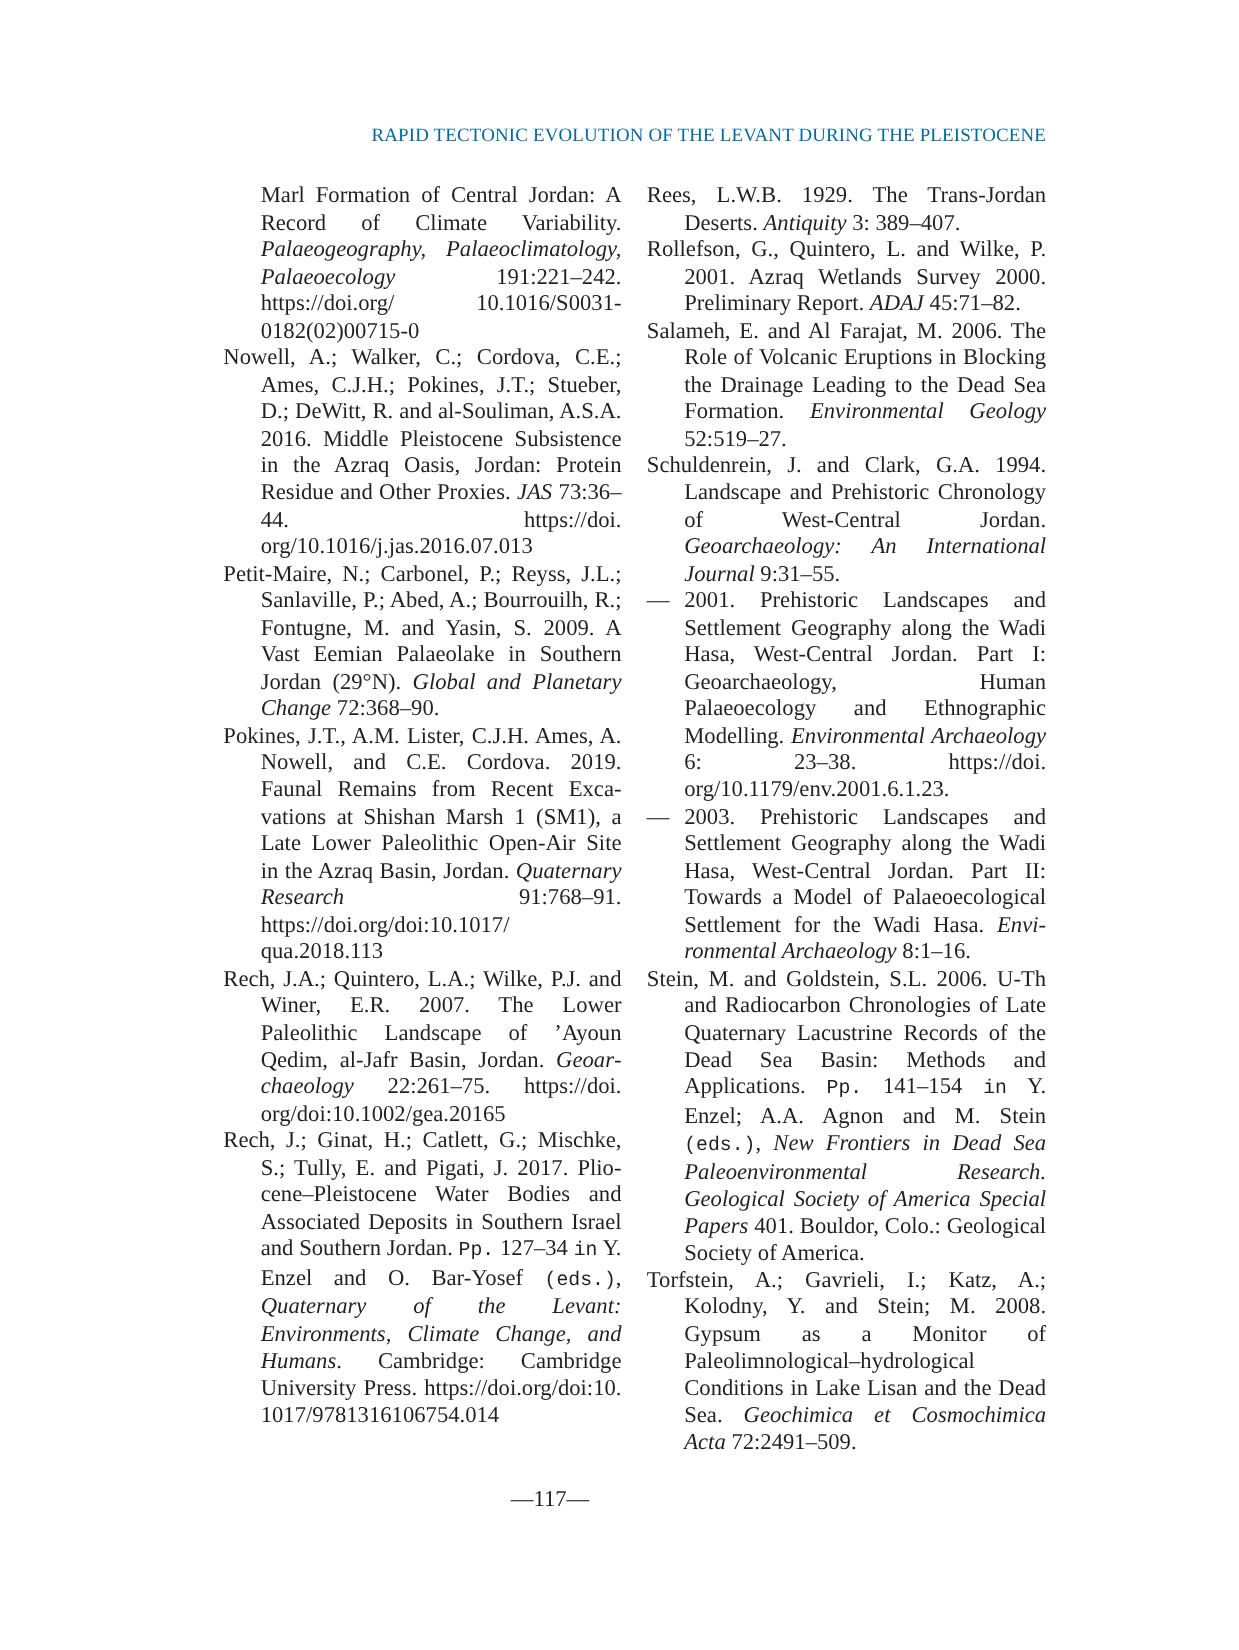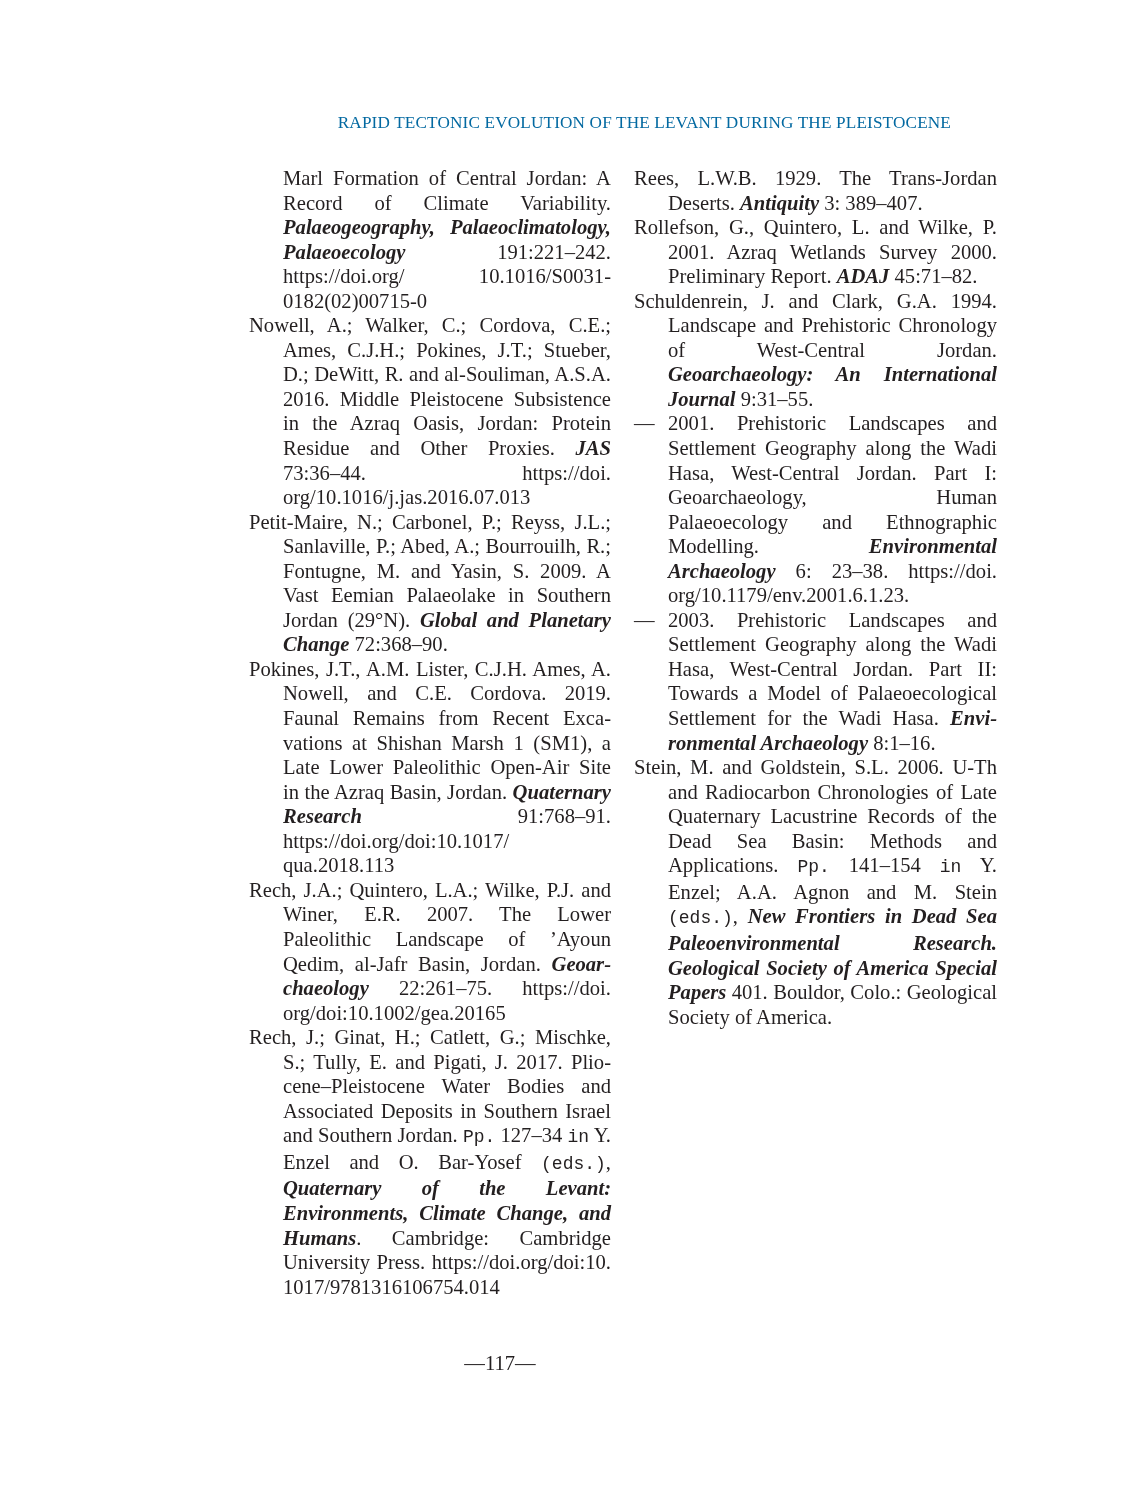--- a/index.html
+++ b/index.html
@@ -24,21 +24,20 @@
       letter-spacing: 0.15px;
       color: #0369a1;
       white-space: nowrap;
     }
     .column {
       position: absolute;
       top: 166px;
       font-family: "Liberation Serif", serif;
       font-size: 20.6px;
       line-height: 24.55px;
-      margin-left: 46px;
     }
     .col-left {
       left: 203px;
       width: 362px;
     }
     .col-right {
       left: 588px;
       width: 363px;
     }
     .ref {
@@ -55,21 +54,20 @@
       padding-left: 34px;
       text-indent: -34px;
     }
     .dash {
       display: inline-block;
       width: 34px;
       text-indent: 0;
     }
     .run-italic {
       font-style: italic;
-      font-weight: bold;
     }
     .run-small {
       font-size: 18px;
       font-family: Liberation Mono, monospace;
     }
     .page-number {
       position: absolute;
       top: 1352px;
       left: 0;
       width: 1000px;
@@ -88,19 +86,21 @@
     <p class="ref continued"><span class="run-normal">Marl Formation of Central Jordan: A Record of Climate Variability. </span><span class="run-italic">Palaeogeography, Palaeoclimatol­ogy, Palaeoecology</span><span class="run-normal"> 191:221–242. https://doi.org/​ 10.1016/S0031-​0182(02)00715-0</span></p>
     <p class="ref"><span class="run-normal">Nowell, A.; Walker, C.; Cordova, C.E.; Ames, C.J.H.; Pokines, J.T.; Stue­ber, D.; DeWitt, R. and al-Souliman, A.S.A. 2016. Middle Pleistocene Subsistence in the Azraq Oasis, Jordan: Protein Residue and Other Proxies. </span><span class="run-italic">JAS</span><span class="run-normal"> 73:36–44. https://doi.​org/10.1016/j.jas.2016.07.013</span></p>
     <p class="ref"><span class="run-normal">Petit-Maire, N.; Carbonel, P.; Reyss, J.L.; Sanlaville, P.; Abed, A.; Bour­rouilh, R.; Fontugne, M. and Yasin, S. 2009. A Vast Eemian Palaeolake in Southern Jordan (29°N). </span><span class="run-italic">Global and Planetary Change</span><span class="run-normal"> 72:368–90.</span></p>
     <p class="ref"><span class="run-normal">Pokines, J.T., A.M. Lister, C.J.H. Ames, A. Nowell, and C.E. Cordova. 2019. Faunal Remains from Recent Exca­vations at Shishan Marsh 1 (SM1), a Late Lower Paleolithic Open-Air Site in the Azraq Basin, Jordan. </span><span class="run-italic">Quaternary Research</span><span class="run-normal"> 91:768–​91. https://doi.org/doi:10.1017/​qua.2018.113</span></p>
     <p class="ref"><span class="run-normal">Rech, J.A.; Quintero, L.A.; Wilke, P.J. and Winer, E.R. 2007. The Lower Paleolithic Landscape of ’Ayoun Qedim, al-Jafr Basin, Jordan. </span><span class="run-italic">Geoar­chaeology</span><span class="run-normal"> 22:261–75. https://doi.​org/doi:10.1002/gea.20165</span></p>
     <p class="ref"><span class="run-normal">Rech, J.; Ginat, H.; Catlett, G.; Mischke, S.; Tully, E. and Pigati, J. 2017. Plio­cene–Pleistocene Water Bodies and Associated Deposits in South­ern Israel and Southern Jordan. </span><span class="run-normal run-small">Pp.</span><span class="run-normal"> 127–34 </span><span class="run-normal run-small">in</span><span class="run-normal"> Y. Enzel and O. Bar-Yosef </span><span class="run-normal run-small">(eds.)</span><span class="run-normal">, </span><span class="run-italic">Quaternary of the Levant: Environments, Climate Change, and Humans</span><span class="run-normal">. Cambridge: Cambridge University Press. https://doi.org/​doi:10. 1017/9781316106754.014</span></p>
   </div>
 <div class="column col-right">
     <p class="ref"><span class="run-normal">Rees, L.W.B. 1929. The Trans-Jordan Deserts. </span><span class="run-italic">Antiquity</span><span class="run-normal"> 3: 389–407.</span></p>
     <p class="ref"><span class="run-normal">Rollefson, G., Quintero, L. and Wilke, P. 2001. Azraq Wetlands Survey 2000. Preliminary Report. </span><span class="run-italic">ADAJ</span><span class="run-normal"> 45:71–​82.</span></p>
+    <p class="ref"><span class="run-normal">Salameh, E. and Al Farajat, M. 2006. The Role of Volcanic Eruptions in Blocking the Drainage Leading to the Dead Sea Formation. </span><span class="run-italic">Environ­mental Geology</span><span class="run-normal"> 52:519–27.</span></p>
     <p class="ref"><span class="run-normal">Schuldenrein, J. and Clark, G.A. 1994. Landscape and Prehistoric Chro­nology of West-Central Jordan. </span><span class="run-italic">Geoarchaeology: An International Journal</span><span class="run-normal"> 9:31–55.</span></p>
     <p class="ref dash-entry"><span class="dash">—</span><span class="run-normal">2001. Prehistoric Landscapes and Settlement Geography along the Wadi Hasa, West-Central Jordan. Part I: Geoarchaeology, Human Palaeoecology and Ethno­graphic Modelling. </span><span class="run-italic">Environmental Archaeology</span><span class="run-normal"> 6: 23–38. https://doi.​org/10.1179/env.2001.6.1.23.</span></p>
     <p class="ref dash-entry"><span class="dash">—</span><span class="run-normal">2003. Prehistoric Landscapes and Settlement Geography along the Wadi Hasa, West-Central Jordan. Part II: Towards a Model of Palaeoecological Settlement for the Wadi Hasa. </span><span class="run-italic">Envi­ronmental Archaeology</span><span class="run-normal"> 8:1–16.</span></p>
     <p class="ref"><span class="run-normal">Stein, M. and Goldstein, S.L. 2006. U-Th and Radiocarbon Chronologies of Late Quaternary Lacustrine Records of the Dead Sea Basin: Methods and Applications. </span><span class="run-normal run-small">Pp.</span><span class="run-normal"> 141–154 </span><span class="run-normal run-small">in</span><span class="run-normal"> Y. Enzel; A.A. Agnon and M. Stein </span><span class="run-normal run-small">(eds.)</span><span class="run-normal">, </span><span class="run-italic">New Frontiers in Dead Sea Paleoenvi­ronmental Research. Geological Society of America Special Papers</span><span class="run-normal"> 401. Bouldor, Colo.: Geological Society of America.</span></p>
+    <p class="ref"><span class="run-normal">Torfstein, A.; Gavrieli, I.; Katz, A.; Kolodny, Y. and Stein; M. 2008. Gypsum as a Monitor of Paleolimnological–hydro­logical Conditions in Lake Lisan and the Dead Sea. </span><span class="run-italic">Geochimica et Cosmo­chimica Acta</span><span class="run-normal"> 72:2491–509.</span></p>
   </div>
 
 <div class="page-number">—117—</div>
 
 </body></html>

